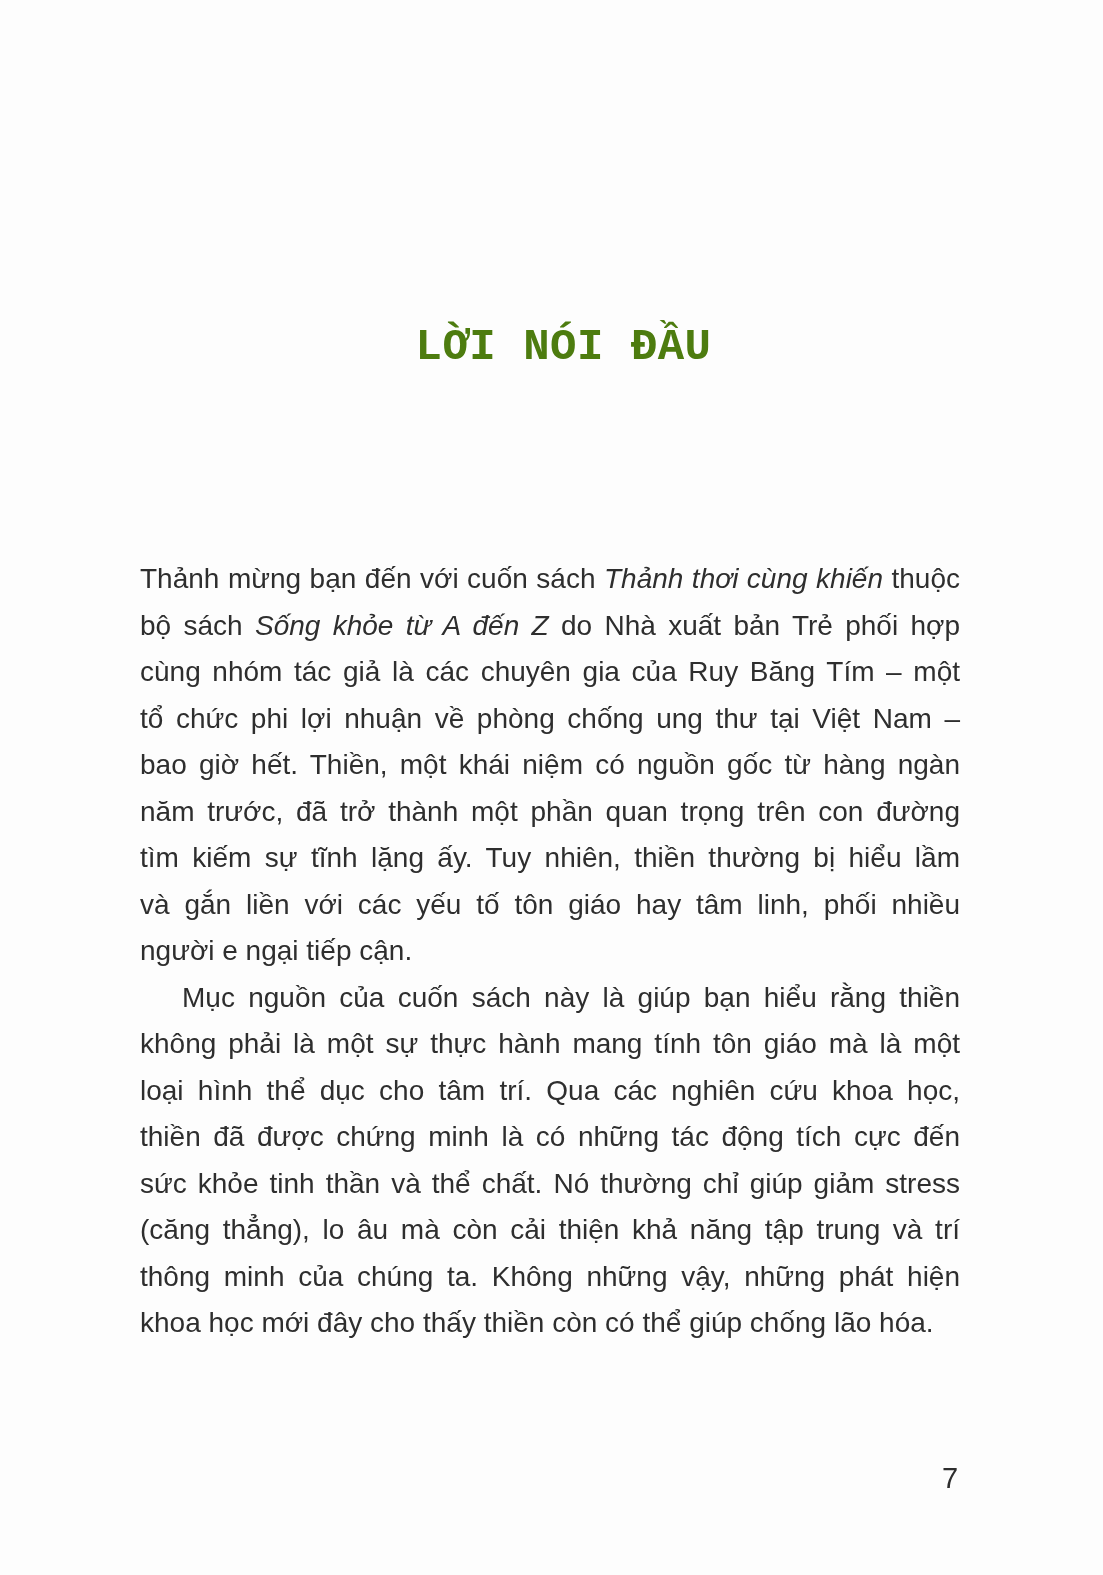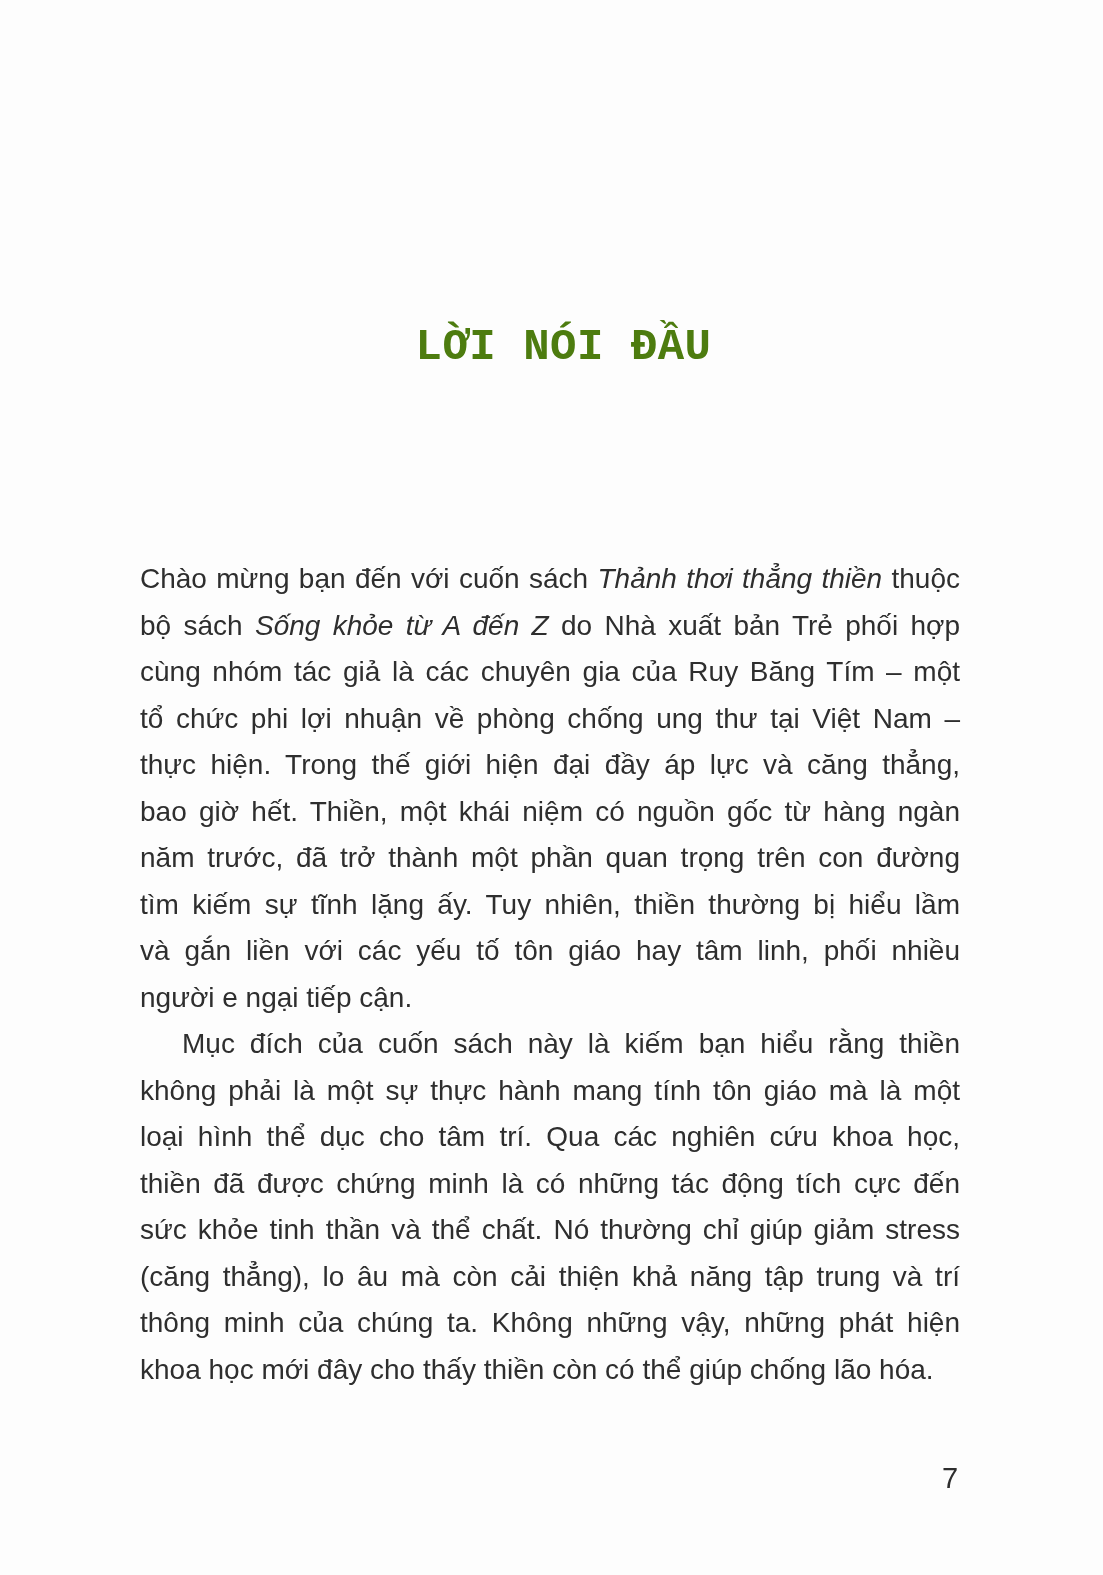--- a/index.html
+++ b/index.html
@@ -66,33 +66,32 @@
     color: #2e2e2e;
   }
 </style>
 </head>
 <body>
 
 <div class="page">
   <h1 class="title">LỜI NÓI ĐẦU</h1>
   <div class="body-text" id="body-text">
       <div class="para">
-        <div class="line"><span>Chào mừng bạn đến với cuốn sách </span><em>Thảnh thơi thẳng thiền</em><span> thuộc</span></div>
+        <div class="line"><span>Thảnh mừng bạn đến với cuốn sách </span><em>Thảnh thơi cùng khiến</em><span> thuộc</span></div>
         <div class="line"><span>bộ sách </span><em>Sống khỏe từ A đến Z</em><span> do Nhà xuất bản Trẻ phối hợp</span></div>
         <div class="line"><span>cùng nhóm tác giả là các chuyên gia của Ruy Băng Tím – một</span></div>
         <div class="line"><span>tổ chức phi lợi nhuận về phòng chống ung thư tại Việt Nam –</span></div>
-        <div class="line"><span>thực hiện. Trong thế giới hiện đại đầy áp lực và căng thẳng,</span></div>
         <div class="line"><span>bao giờ hết. Thiền, một khái niệm có nguồn gốc từ hàng ngàn</span></div>
         <div class="line"><span>năm trước, đã trở thành một phần quan trọng trên con đường</span></div>
         <div class="line"><span>tìm kiếm sự tĩnh lặng ấy. Tuy nhiên, thiền thường bị hiểu lầm</span></div>
         <div class="line"><span>và gắn liền với các yếu tố tôn giáo hay tâm linh, phối nhiều</span></div>
         <div class="line last"><span>người e ngại tiếp cận.</span></div>
       </div>
       <div class="para indent">
-        <div class="line"><span>Mục đích của cuốn sách này là kiếm bạn hiểu rằng thiền</span></div>
+        <div class="line"><span>Mục nguồn của cuốn sách này là giúp bạn hiểu rằng thiền</span></div>
         <div class="line"><span>không phải là một sự thực hành mang tính tôn giáo mà là một</span></div>
         <div class="line"><span>loại hình thể dục cho tâm trí. Qua các nghiên cứu khoa học,</span></div>
         <div class="line"><span>thiền đã được chứng minh là có những tác động tích cực đến</span></div>
         <div class="line"><span>sức khỏe tinh thần và thể chất. Nó thường chỉ giúp giảm stress</span></div>
         <div class="line"><span>(căng thẳng), lo âu mà còn cải thiện khả năng tập trung và trí</span></div>
         <div class="line"><span>thông minh của chúng ta. Không những vậy, những phát hiện</span></div>
         <div class="line last"><span>khoa học mới đây cho thấy thiền còn có thể giúp chống lão hóa.</span></div>
       </div>
     </div>
   <div class="page-number">7</div>

